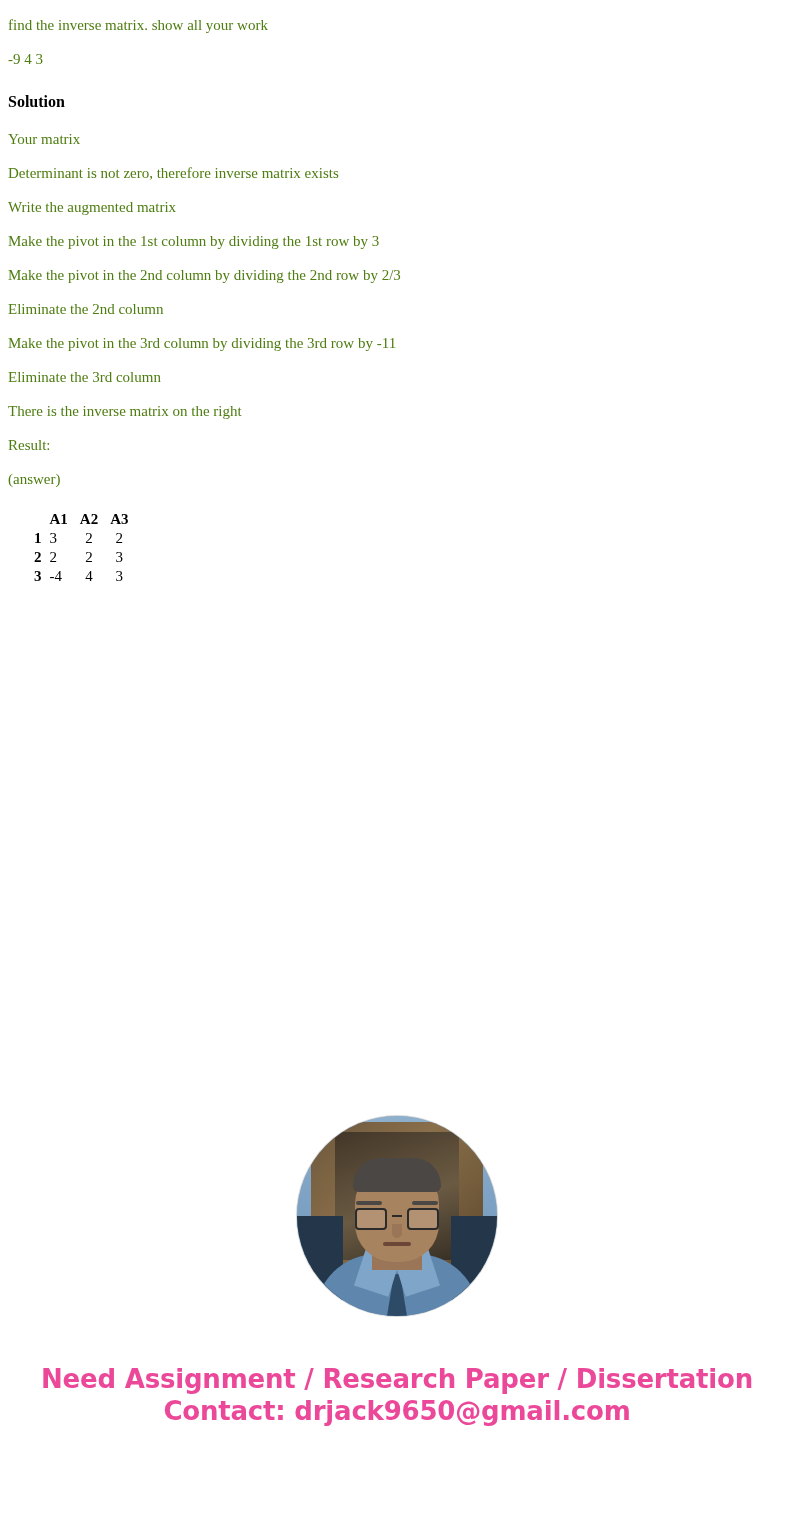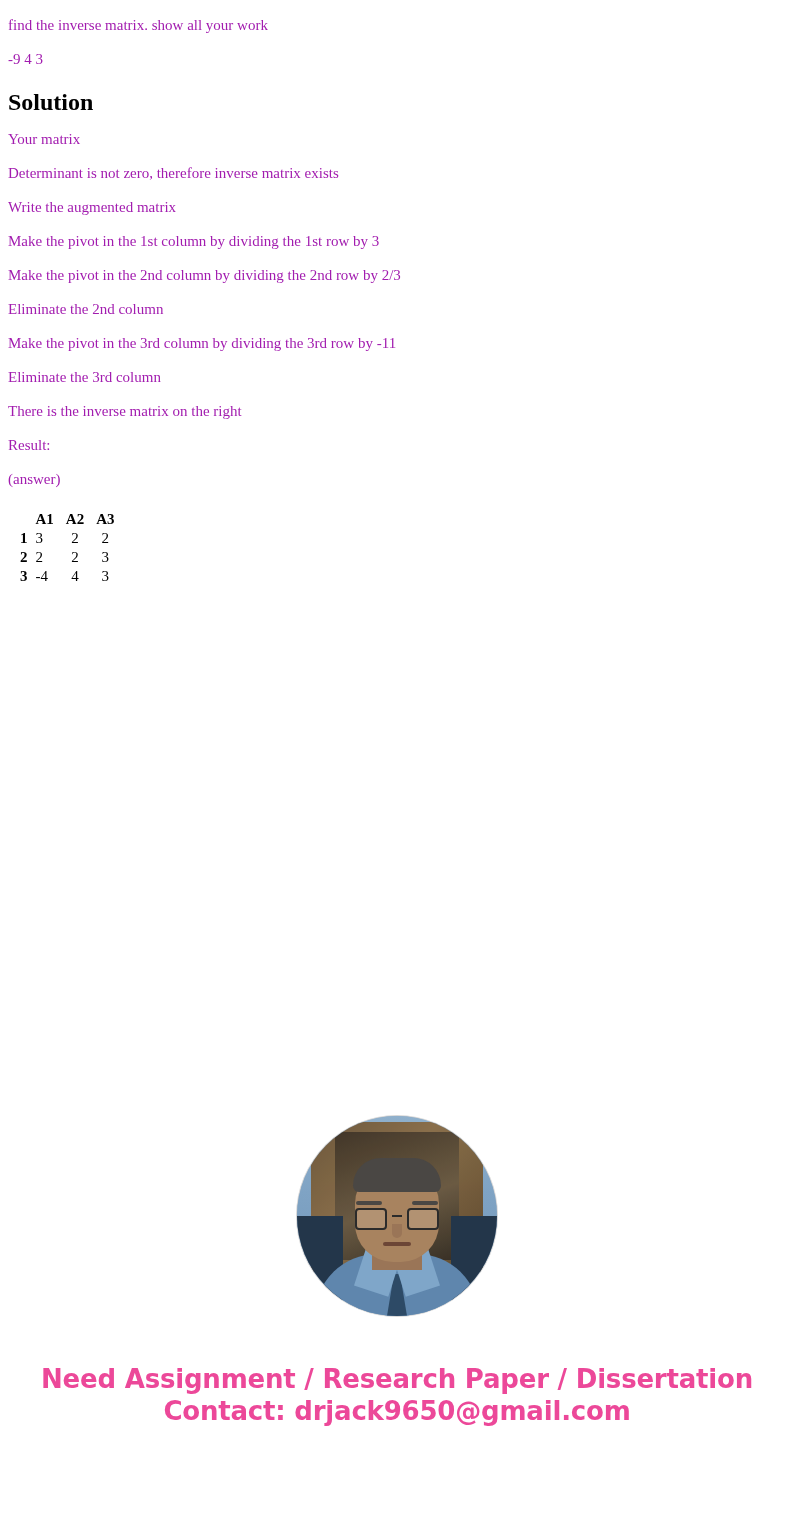--- a/index.html
+++ b/index.html
@@ -21,33 +21,33 @@
     box-sizing: border-box;
   }
   .content {
     padding: 8px 8px 0 8px;
   }
   p.line {
     margin: 0 0 0 0;
     padding: 0;
     font-size: 15px;
     line-height: 34px;
-    color: #a21caf;
+    color: #4d7c0f;
   }
   h2.solution {
-    font-size: 24px;
+    font-size: 16px;
     font-weight: bold;
     margin: 12px 0 6px 0;
     line-height: 28px;
     font-family: "Liberation Serif", serif;
   }
   .matrix-table {
     border-collapse: collapse;
     margin-top: 14px;
-    margin-left: 6px;
+    margin-left: 20px;
     font-size: 15px;
   }
   .matrix-table th {
     font-weight: bold;
     padding: 1px 6px 1px 6px;
     text-align: center;
     font-size: 15px;
   }
   .matrix-table td {
     padding: 1px 6px 1px 6px;

